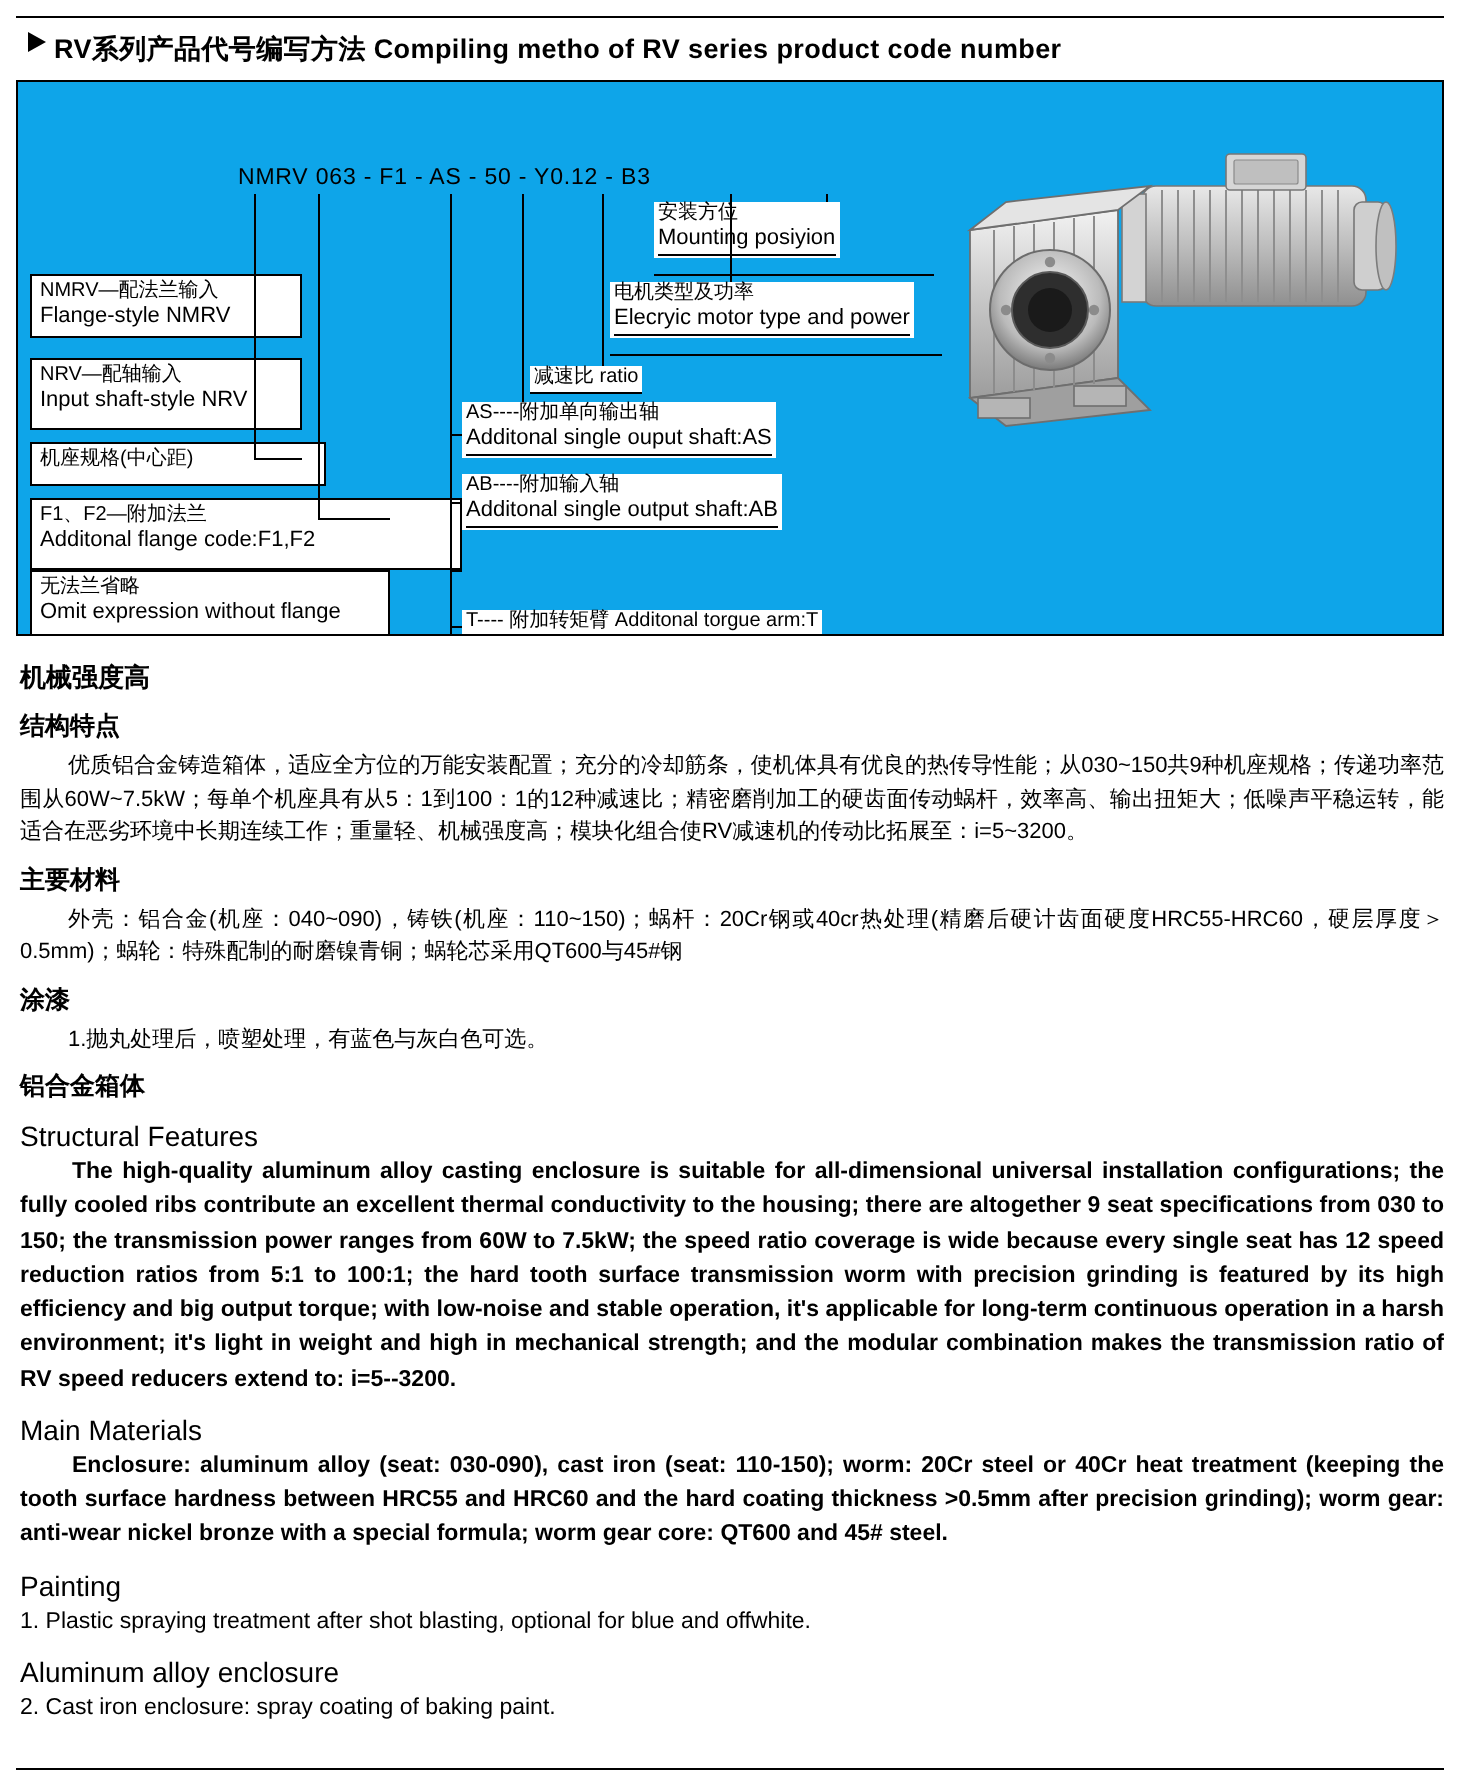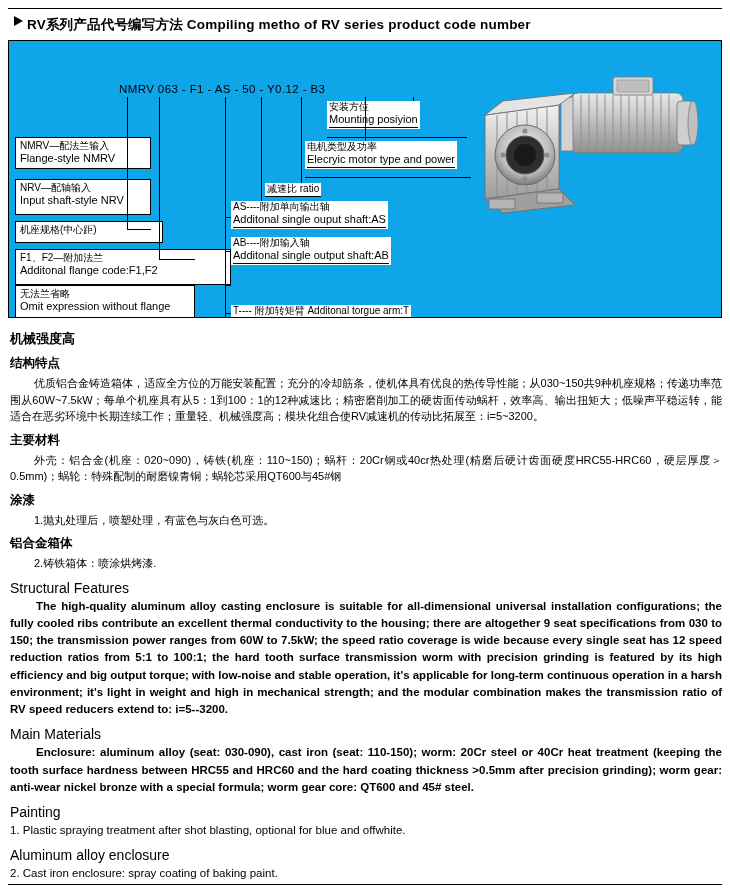--- a/index.html
+++ b/index.html
@@ -320,27 +320,26 @@
     </svg>
   </div>
 
   <div class="content">
 
     <div class="h-cn">机械强度高</div>
     <div class="h-cn2">结构特点</div>
     <p class="p-cn indent">优质铝合金铸造箱体，适应全方位的万能安装配置；充分的冷却筋条，使机体具有优良的热传导性能；从030~150共9种机座规格；传递功率范围从60W~7.5kW；每单个机座具有从5：1到100：1的12种减速比；精密磨削加工的硬齿面传动蜗杆，效率高、输出扭矩大；低噪声平稳运转，能适合在恶劣环境中长期连续工作；重量轻、机械强度高；模块化组合使RV减速机的传动比拓展至：i=5~3200。</p>
 
     <div class="h-cn2">主要材料</div>
-    <p class="p-cn indent">外壳：铝合金(机座：020~090)，铸铁(机座：110~150)；蜗杆：20Cr钢或40cr热处理(精磨后硬计齿面硬度HRC55-HRC60，硬层厚度＞0.5mm)；蜗轮：特殊配制的耐磨镍青铜；蜗轮芯采用QT600与45#钢</p>
+    <p class="p-cn indent">外壳：铝合金(机座：040~090)，铸铁(机座：110~150)；蜗杆：20Cr钢或40cr热处理(精磨后硬计齿面硬度HRC55-HRC60，硬层厚度＞0.5mm)；蜗轮：特殊配制的耐磨镍青铜；蜗轮芯采用QT600与45#钢</p>
 
     <div class="h-cn2">涂漆</div>
     <p class="p-cn indent">1.抛丸处理后，喷塑处理，有蓝色与灰白色可选。</p>
 
     <div class="h-cn2">铝合金箱体</div>
-    <p class="p-cn indent">2.铸铁箱体：喷涂烘烤漆.</p>
 
     <h3 class="h-en-sm">Structural Features</h3>
     <p class="p-en indent">The high-quality aluminum alloy casting enclosure is suitable for all-dimensional universal installation configurations; the fully cooled ribs contribute an excellent thermal conductivity to the housing; there are altogether 9 seat specifications from 030 to 150; the transmission power ranges from 60W to 7.5kW; the speed ratio coverage is wide because every single seat has 12 speed reduction ratios from 5:1 to 100:1; the hard tooth surface transmission worm with precision grinding is featured by its high efficiency and big output torque; with low-noise and stable operation, it's applicable for long-term continuous operation in a harsh environment; it's light in weight and high in mechanical strength; and the modular combination makes the transmission ratio of RV speed reducers extend to: i=5--3200.</p>
 
     <h3 class="h-en-sm">Main Materials</h3>
     <p class="p-en indent">Enclosure: aluminum alloy (seat: 030-090), cast iron (seat: 110-150); worm: 20Cr steel or 40Cr heat treatment (keeping the tooth surface hardness between HRC55 and HRC60 and the hard coating thickness &gt;0.5mm after precision grinding); worm gear: anti-wear nickel bronze with a special formula; worm gear core: QT600 and 45# steel.</p>
 
     <h3 class="h-en-sm">Painting</h3>
     <p class="p-en">1. Plastic spraying treatment after shot blasting, optional for blue and offwhite.</p>
 

